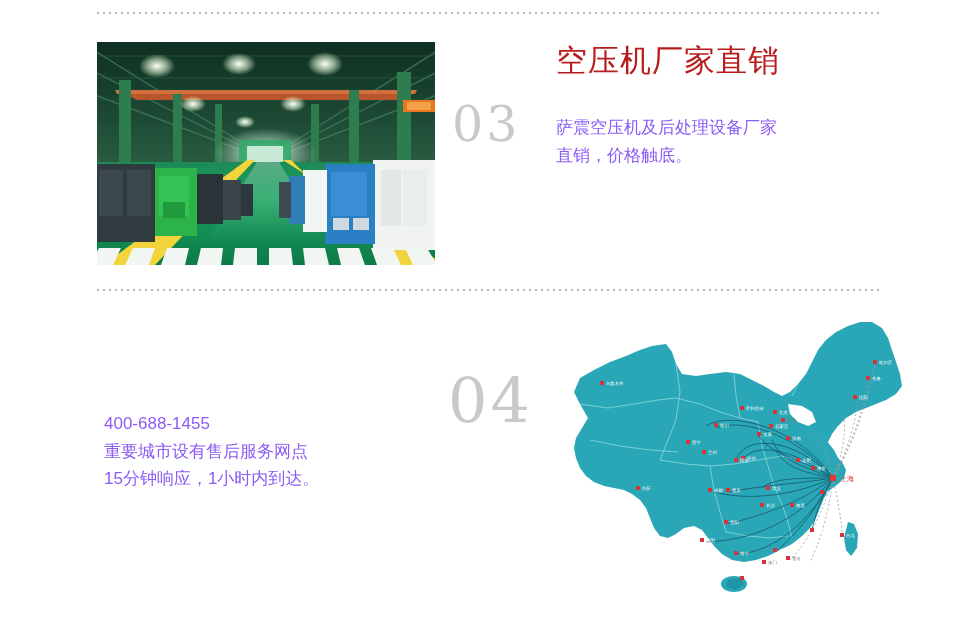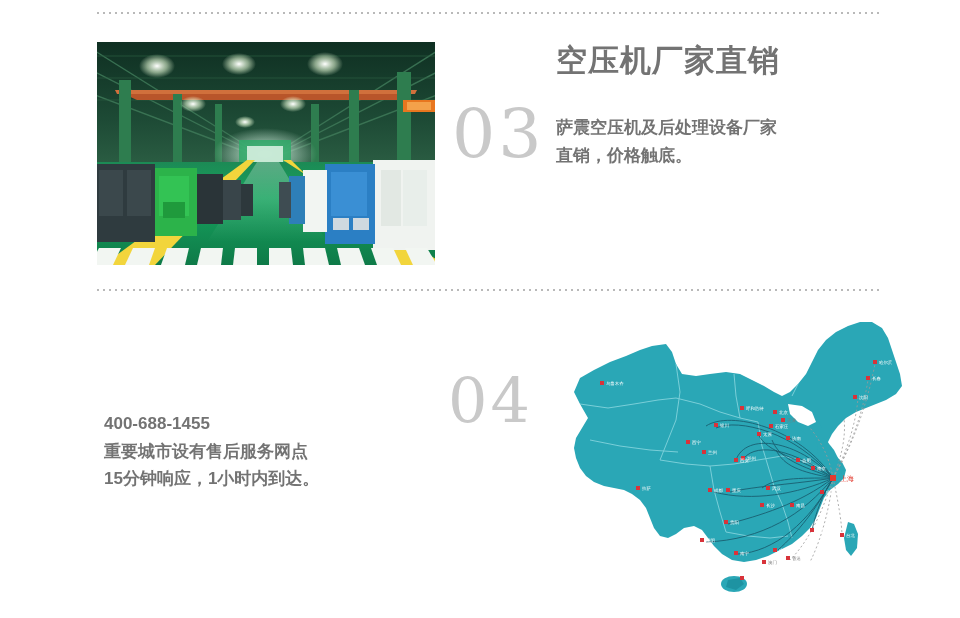--- a/index.html
+++ b/index.html
@@ -40,38 +40,37 @@
     color: #c9c9c9;
     font-family: "DejaVu Serif", "Liberation Serif", serif;
     font-weight: 400;
     letter-spacing: 3px;
     line-height: 1;
     user-select: none;
   }
 
   .heading {
     position: absolute;
-    color: #737373;
-    font-weight: 700;
+    color: #b91c1c;
+    font-weight: 400;
     letter-spacing: 1px;
     line-height: 1.1;
     white-space: nowrap;
   }
 
   .body-text {
     position: absolute;
-    color: #737373;
+    color: #8b5cf6;
     line-height: 1.62;
     white-space: nowrap;
-    font-weight: bold;
   }
   .body-text div { white-space: nowrap; }
 
   
-  #num-03 { left: 452px; top: 100px; font-size: 68px; }
+  #num-03 { left: 452px; top: 100px; font-size: 49px; }
   #head-03 { left: 556px; top: 44px; font-size: 31px; }
   #body-03 { left: 556px; top: 114px; font-size: 17px; }
 
   
   #num-04 { left: 448px; top: 370px; font-size: 62px; }
   #head-04 { left: 104px; top: 341px; font-size: 31px; }
   #body-04 { left: 104px; top: 410px; font-size: 17px; }
 
   
   .photo {

